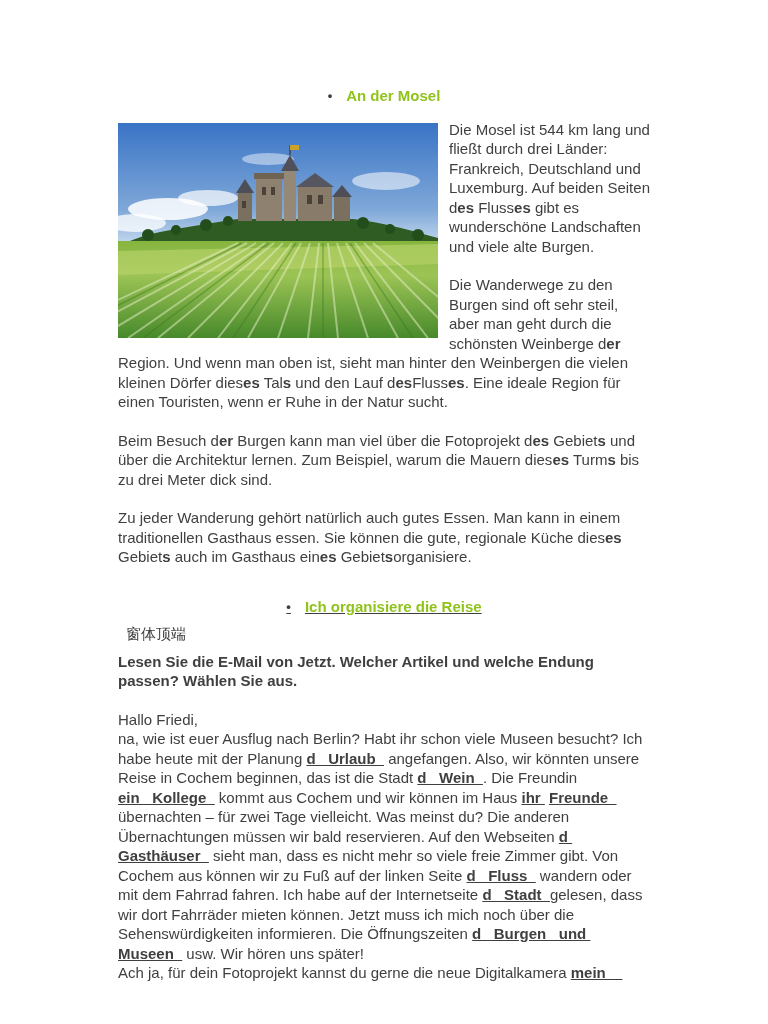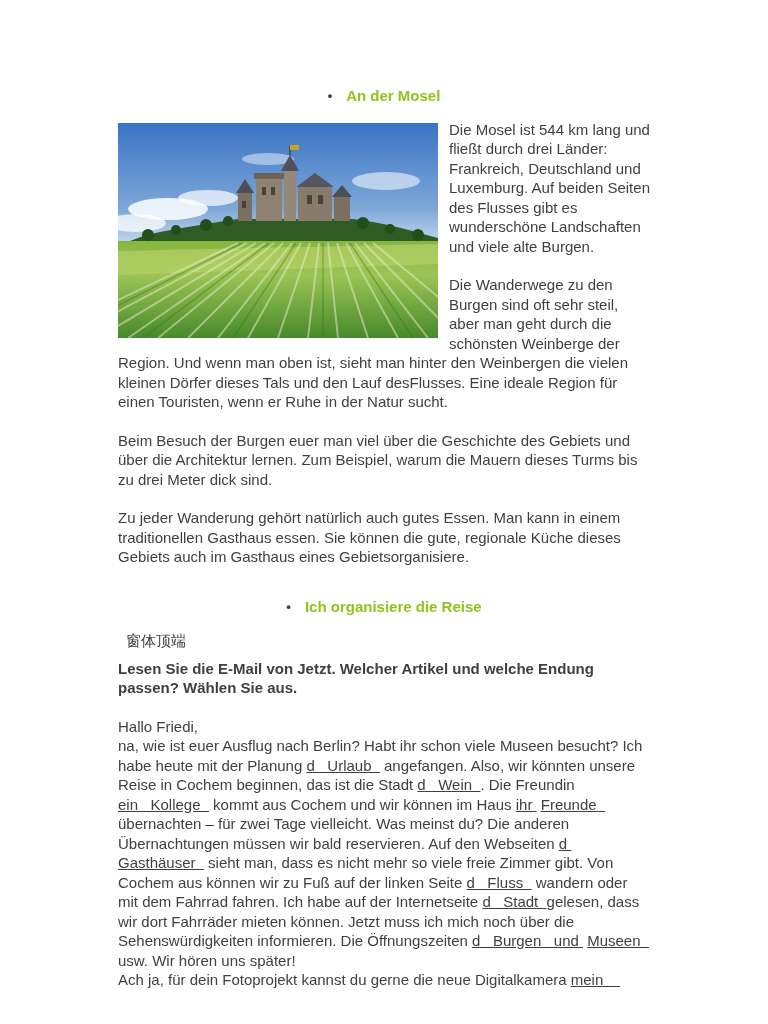--- a/index.html
+++ b/index.html
@@ -22,34 +22,34 @@
     font-weight: bold;
     margin: 0 0 14px 0;
   }
   .heading .bullet {
     color: #3f3f3f;
     margin-right: 14px;
     font-size: 13px;
     vertical-align: 1px;
   }
   .heading .green { color: #90c31b; }
-  .heading.second { margin-top: 30px; margin-bottom: 15px; }
+  .heading.second { margin-top: 30px; margin-bottom: 8px; text-decoration: underline; }
 
   .photo {
     float: left;
     width: 320px;
     height: 215px;
     margin: 3px 11px 6px 0;
     overflow: hidden;
   }
   .photo svg { display: block; }
 
   p { margin: 0 0 19px 0; }
   p.tight { margin: 8px; }
-  .b { font-weight: normal; }
+  .b { font-weight: bold; }
   .u { text-decoration: underline; }
   .bold { font-weight: bold; }
   .email { white-space: pre-wrap; margin-bottom: 8px; }
   .clear { clear: both; }
 </style>
 </head>
 <body>
 
 <div class="page">
 
@@ -135,21 +135,21 @@
         <line x1="25" y1="215" x2="151" y2="120"></line>
         <line x1="115" y1="215" x2="178" y2="120"></line>
         <line x1="205" y1="215" x2="205" y2="120"></line>
         <line x1="295" y1="215" x2="232" y2="120"></line>
       </g>
     </svg>
   </div>
 
   <p><span>Die Mosel ist 544 km lang und fließt durch drei Länder: Frankreich, Deutschland und Luxemburg. Auf beiden Seiten d</span><span class="b">es</span><span> Fluss</span><span class="b">es</span><span> gibt es wunderschöne Landschaften und viele alte Burgen.</span></p>
   <p><span>Die Wanderwege zu den Burgen sind oft sehr steil, aber man geht durch die schönsten Weinberge d</span><span class="b">er</span><span> Region. Und wenn man oben ist, sieht man hinter den Weinbergen die vielen kleinen Dörfer dies</span><span class="b">es</span><span> Tal</span><span class="b">s</span><span> und den Lauf d</span><span class="b">es</span><span>Fluss</span><span class="b">es</span><span>. Eine ideale Region für einen Touristen, wenn er Ruhe in der Natur sucht.</span></p>
-  <p class="clear"><span>Beim Besuch d</span><span class="b">er</span><span> Burgen euer man viel über die Geschichte d</span><span class="b">es</span><span> Gebiet</span><span class="b">s</span><span> und über die Architektur lernen. Zum Beispiel, warum die Mauern dies</span><span class="b">es</span><span> Turm</span><span class="b">s</span><span> bis zu drei Meter dick sind.</span></p>
+  <p class="clear"><span>Beim Besuch d</span><span class="b">er</span><span> Burgen kann man viel über die Fotoprojekt d</span><span class="b">es</span><span> Gebiet</span><span class="b">s</span><span> und über die Architektur lernen. Zum Beispiel, warum die Mauern dies</span><span class="b">es</span><span> Turm</span><span class="b">s</span><span> bis zu drei Meter dick sind.</span></p>
   <p><span>Zu jeder Wanderung gehört natürlich auch gutes Essen. Man kann in einem traditionellen Gasthaus essen. Sie können die gute, regionale Küche dies</span><span class="b">es</span><span> Gebiet</span><span class="b">s</span><span> auch im Gasthaus ein</span><span class="b">es</span><span> Gebiet</span><span class="b">s</span><span>organisiere.</span></p>
 
   <div class="heading second">
     <span class="bullet">•</span><span class="green">Ich organisiere die Reise</span>
   </div>
 
   <p class="tight">窗体顶端</p>
   <p class="bold">Lesen Sie die E-Mail von Jetzt. Welcher Artikel und welche Endung passen? Wählen Sie aus.</p>
   <p class="email"><span>Hallo Friedi,
 na, wie ist euer Ausflug nach Berlin? Habt ihr schon viele Museen besucht? Ich habe heute mit der Planung </span><span class="b u">d&nbsp;&nbsp;&nbsp;Urlaub&nbsp;&nbsp;</span><span> angefangen. Also, wir könnten unsere Reise in Cochem beginnen, das ist die Stadt </span><span class="b u">d&nbsp;&nbsp;&nbsp;Wein&nbsp;&nbsp;</span><span>. Die Freundin </span><span class="b u">ein&nbsp;&nbsp;&nbsp;Kollege&nbsp;&nbsp;</span><span> kommt aus Cochem und wir können im Haus </span><span class="b u">ihr&nbsp;</span><span> </span><span class="b u">Freunde&nbsp;&nbsp;</span><span> übernachten – für zwei Tage vielleicht. Was meinst du? Die anderen Übernachtungen müssen wir bald reservieren. Auf den Webseiten </span><span class="b u">d&nbsp;</span><span> </span><span class="b u">Gasthäuser&nbsp;&nbsp;</span><span> sieht man, dass es nicht mehr so viele freie Zimmer gibt. Von Cochem aus können wir zu Fuß auf der linken Seite </span><span class="b u">d&nbsp;&nbsp;&nbsp;Fluss&nbsp;&nbsp;</span><span> wandern oder mit dem Fahrrad fahren. Ich habe auf der Internetseite </span><span class="b u">d&nbsp;&nbsp;&nbsp;Stadt&nbsp;&nbsp;</span><span>gelesen, dass wir dort Fahrräder mieten können. Jetzt muss ich mich noch über die Sehenswürdigkeiten informieren. Die Öffnungszeiten </span><span class="b u">d&nbsp;&nbsp;&nbsp;Burgen&nbsp;&nbsp;&nbsp;und&nbsp;</span><span> </span><span class="b u">Museen&nbsp;&nbsp;</span><span> usw. Wir hören uns später!

